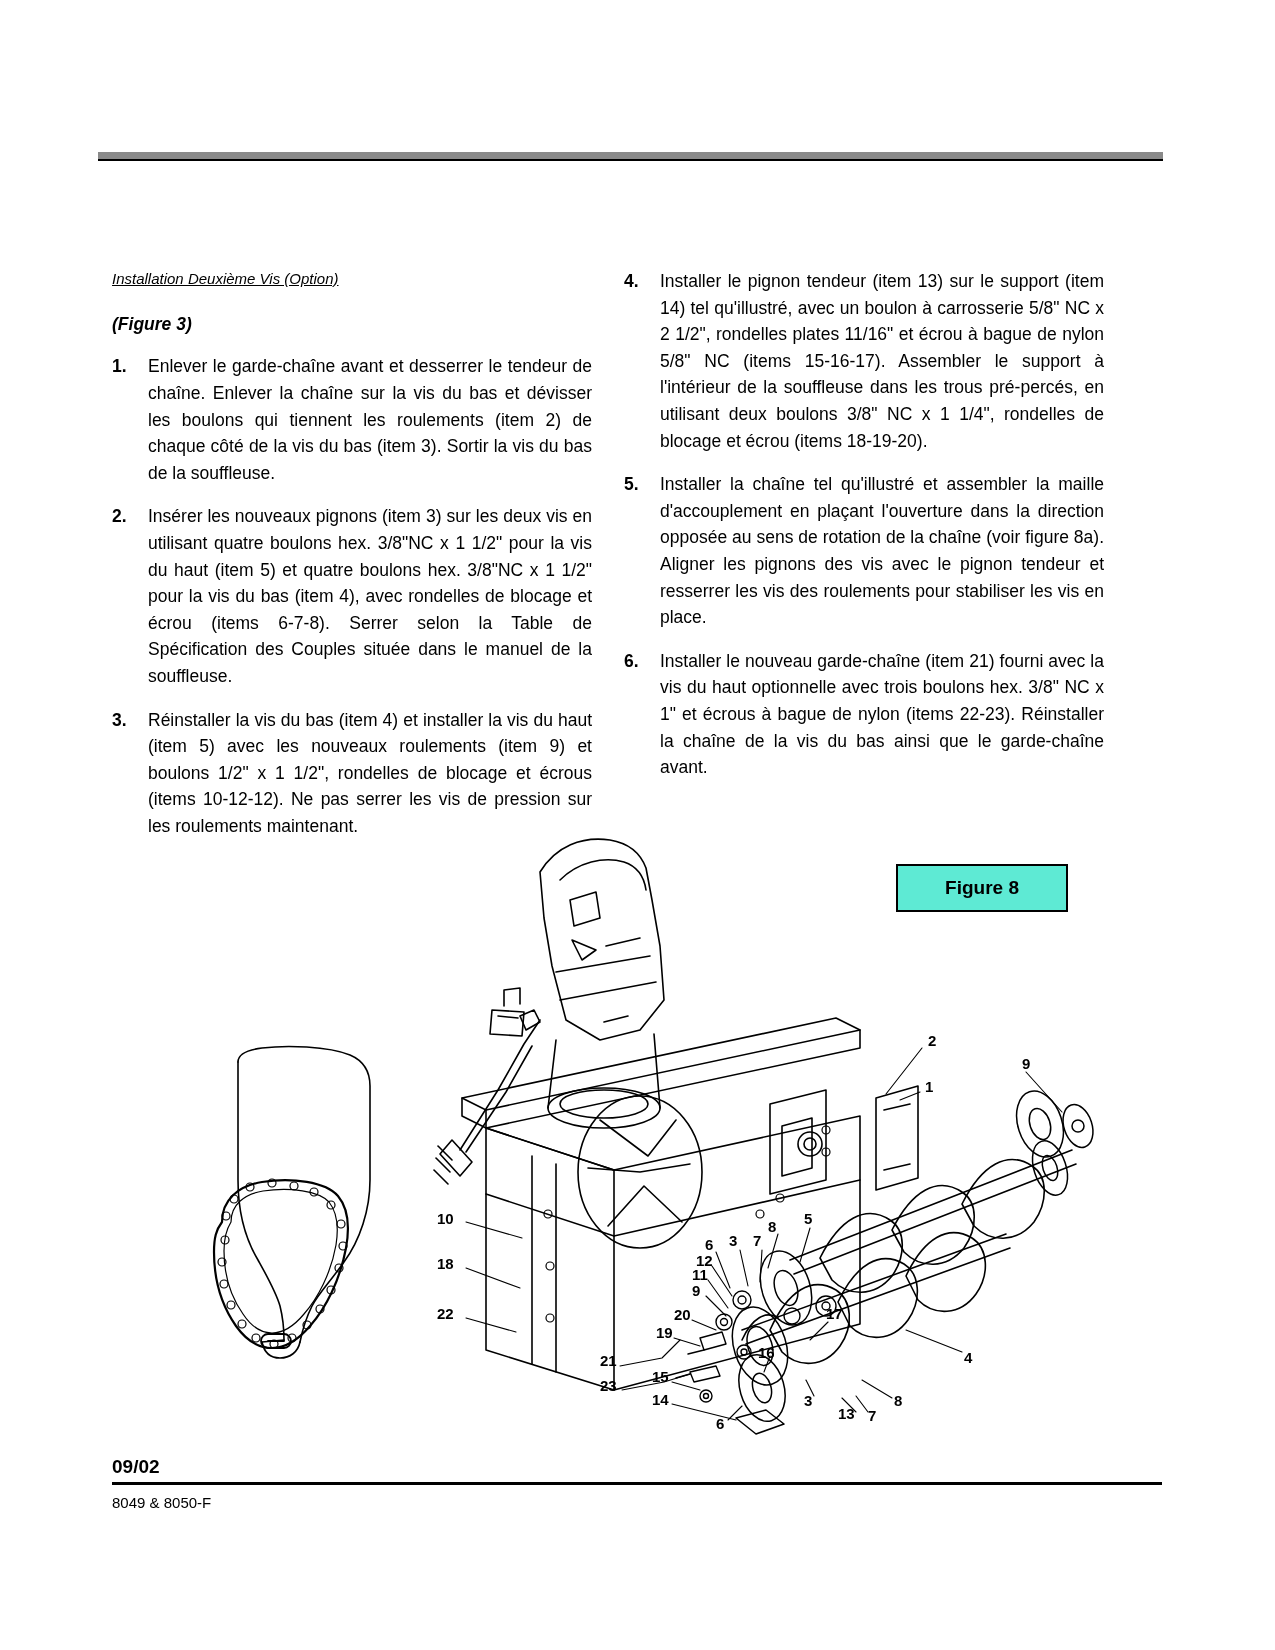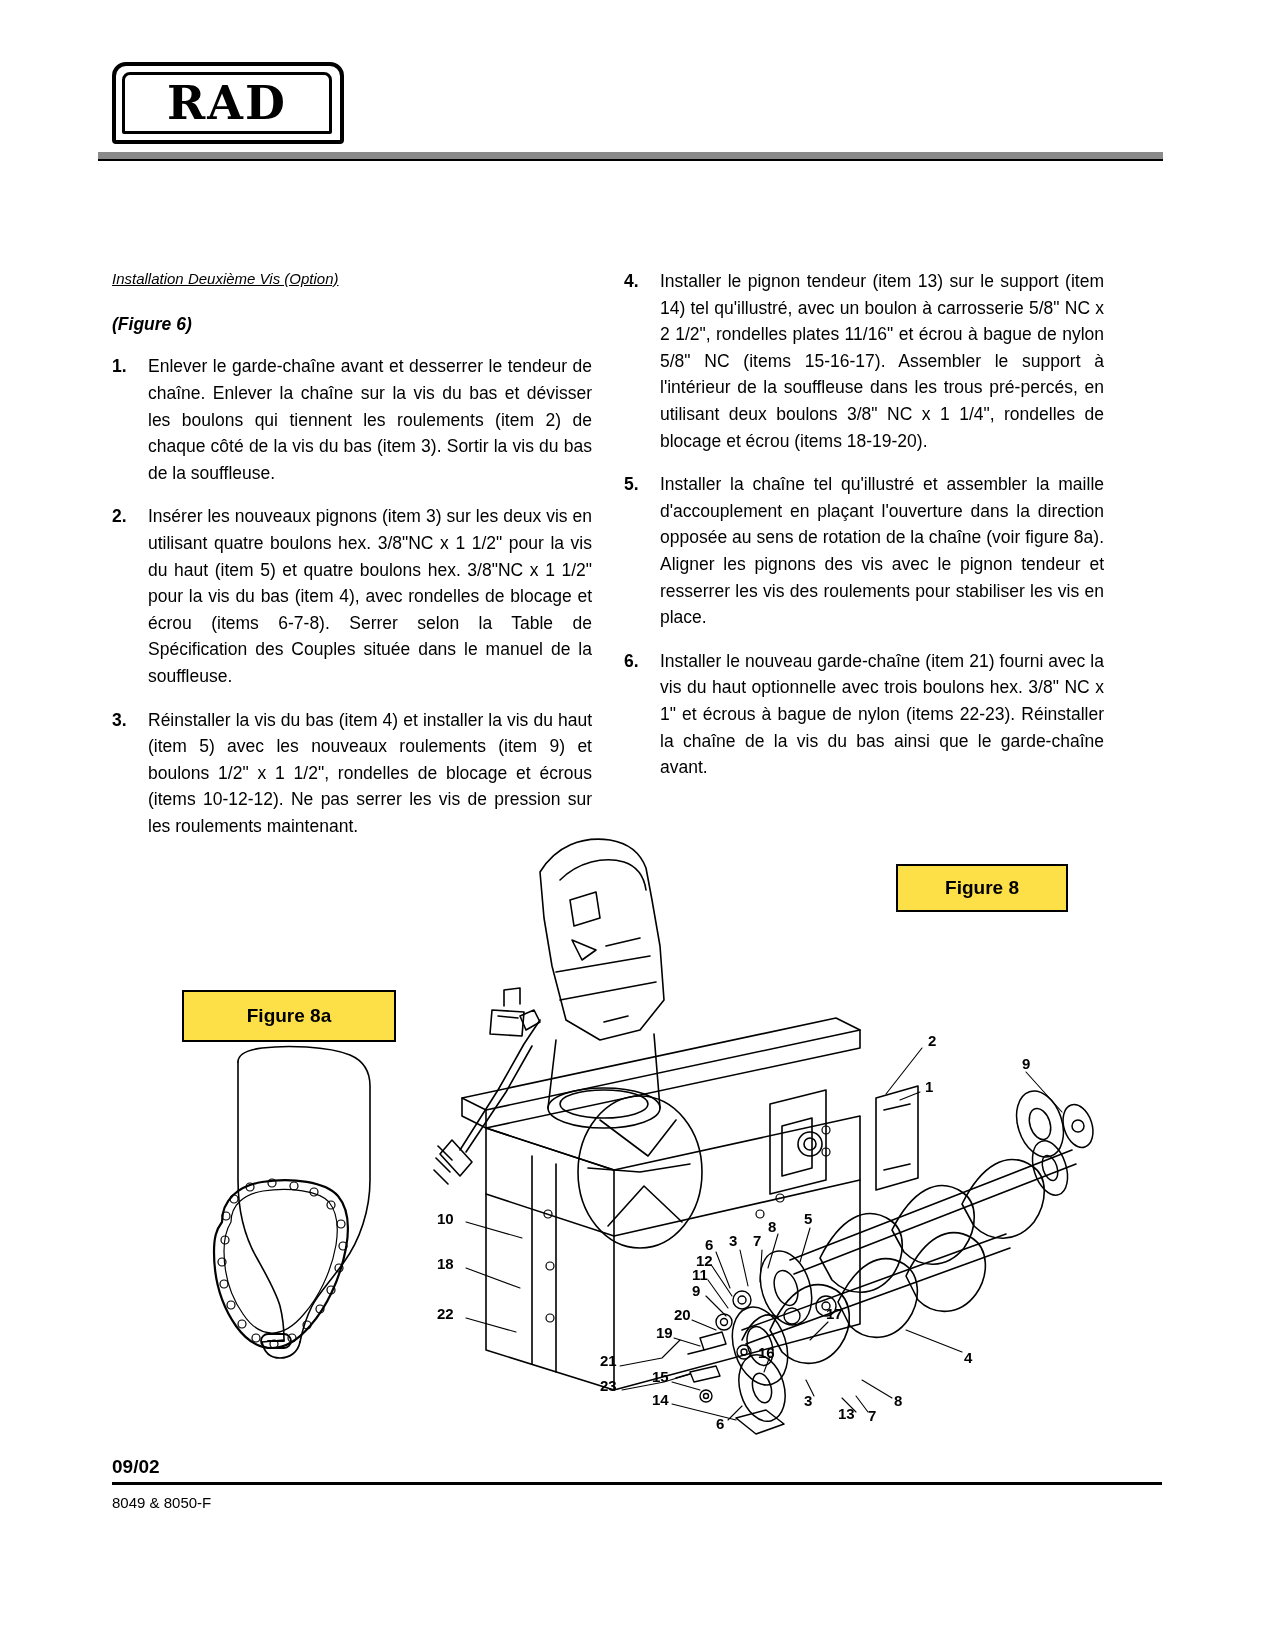--- a/index.html
+++ b/index.html
@@ -137,21 +137,21 @@
   .step-body {
     flex: 1 1 auto;
     text-align: justify;
     hyphens: none;
   }
 
   
   .fig-box {
     position: absolute;
     border: 2px solid #000;
-    background: #fde047;
+    background: #5eead4;
     display: flex;
     align-items: center;
     justify-content: center;
     font-weight: bold;
     font-size: 19px;
   }
   #fig8-box {
     left: 896px;
     top: 864px;
     width: 168px;
@@ -201,33 +201,27 @@
     font-family: "Liberation Sans", sans-serif;
     font-size: 15px;
     font-weight: bold;
   }
 </style>
 </head>
 <body>
 
 <div class="page">
 
-  <div class="logo-wrap">
-    <div class="logo-outer"></div>
-    <div class="logo-inner">
-      <div class="logo-text">RAD</div>
-    </div>
-  </div>
 
   <div class="header-rule"></div>
 
 
   <div class="col col-left">
     <div class="sub-heading">Installation Deuxième Vis (Option)</div>
-    <div class="fig-ref">(Figure 6)</div>
+    <div class="fig-ref">(Figure 3)</div>
 
     <div class="step">
       <div class="step-num">1.</div>
       <div class="step-body">Enlever le garde-chaîne avant et desserrer le tendeur de chaîne. Enlever la chaîne sur la vis du bas et dévisser les boulons qui tiennent les roulements (item 2) de chaque côté de la vis du bas (item 3). Sortir la vis du bas de la souffleuse.</div>
     </div>
     <div class="step">
       <div class="step-num">2.</div>
       <div class="step-body">Insérer les nouveaux pignons (item 3) sur les deux vis en utilisant quatre boulons hex. 3/8"NC x 1 1/2" pour la vis du haut (item 5) et quatre boulons hex. 3/8"NC x 1 1/2" pour la vis du bas (item 4), avec rondelles de blocage et écrou (items 6-7-8). Serrer selon la Table de Spécification des Couples située dans le manuel de la souffleuse.</div>
     </div>
     <div class="step">
@@ -485,19 +479,18 @@
       <text x="964" y="1363" class="callout">4</text>
       <text x="804" y="1406" class="callout">3</text>
       <text x="894" y="1406" class="callout">8</text>
       <text x="838" y="1419" class="callout">13</text>
       <text x="868" y="1421" class="callout">7</text>
       <text x="716" y="1429" class="callout">6</text>
     </g>
   </svg>
 
   <div class="fig-box" id="fig8-box">Figure 8</div>
-  <div class="fig-box" id="fig8a-box">Figure 8a</div>
 
   <div class="footer-rule"></div>
   <div class="footer-line1">8049 &amp; 8050-F</div>
   <div class="footer-line2">09/02</div>
 
 </div>
 
 </body></html>

